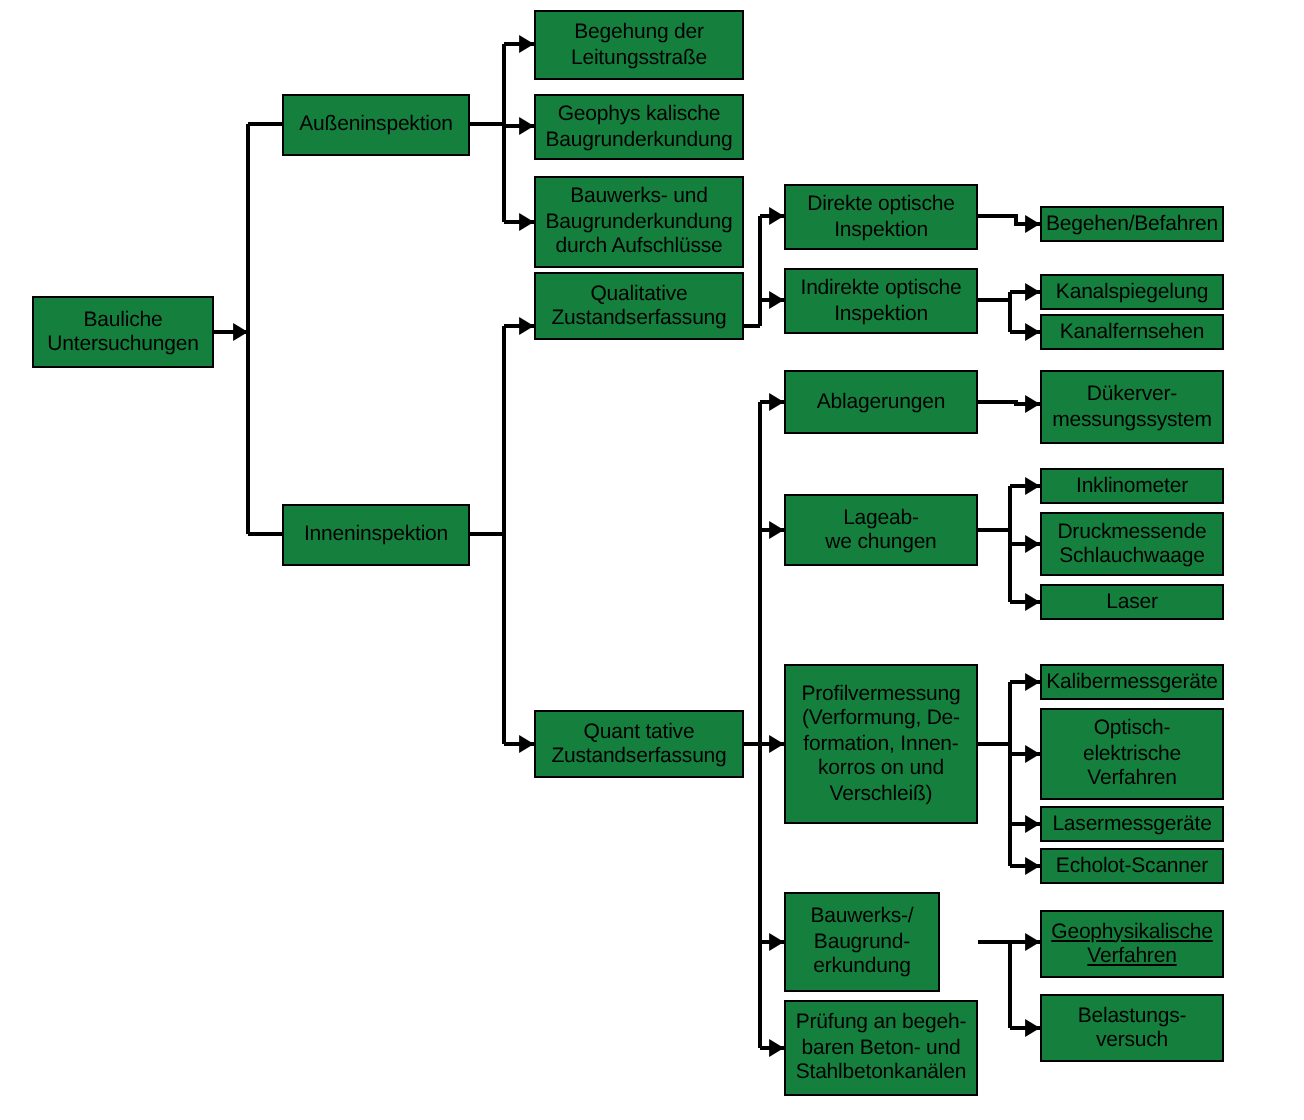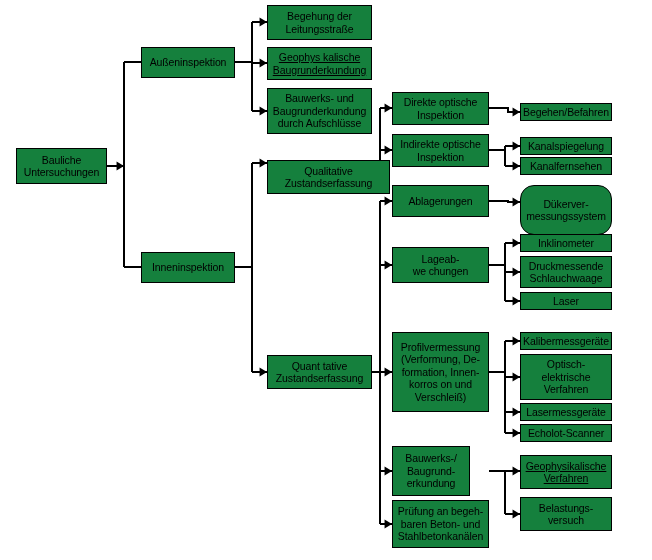--- a/index.html
+++ b/index.html
@@ -134,26 +134,26 @@
       <polyline points="505,514 520,514" class="conn-line"></polyline>
       <polygon points="520,514 512.575,509.49 512.575,518.51" class="arrow-head"></polygon>
     </svg>
   <div id="node-layer">
       <div class="node-box" style="left: 16px; top: 148px; width: 91px; height: 36px;"><span>Bauliche
 Untersuchungen</span></div>
       <div class="node-box" style="left: 141px; top: 47px; width: 94px; height: 31px;"><span>Außeninspektion</span></div>
       <div class="node-box" style="left: 141px; top: 252px; width: 94px; height: 31px;"><span>Inneninspektion</span></div>
       <div class="node-box" style="left: 267px; top: 5px; width: 105px; height: 35px;"><span>Begehung der
 Leitungsstraße</span></div>
-      <div class="node-box" style="left: 267px; top: 47px; width: 105px; height: 33px; text-decoration: underline;"><span>Geophys kalische
+      <div class="node-box" style="left: 267px; top: 47px; width: 105px; height: 33px;"><span>Geophys kalische
 Baugrunderkundung</span></div>
       <div class="node-box" style="left: 267px; top: 88px; width: 105px; height: 46px;"><span>Bauwerks- und
 Baugrunderkundung
 durch Aufschlüsse</span></div>
-      <div class="node-box" style="left: 267px; top: 160px; width: 123px; height: 34px;"><span>Qualitative
+      <div class="node-box" style="left: 267px; top: 136px; width: 105px; height: 34px;"><span>Qualitative
 Zustandserfassung</span></div>
       <div class="node-box" style="left: 267px; top: 355px; width: 105px; height: 34px;"><span>Quant tative
 Zustandserfassung</span></div>
       <div class="node-box" style="left: 392px; top: 92px; width: 97px; height: 33px;"><span>Direkte optische
 Inspektion</span></div>
       <div class="node-box" style="left: 392px; top: 134px; width: 97px; height: 33px;"><span>Indirekte optische
 Inspektion</span></div>
       <div class="node-box" style="left: 392px; top: 185px; width: 97px; height: 32px;"><span>Ablagerungen</span></div>
       <div class="node-box" style="left: 392px; top: 247px; width: 97px; height: 36px;"><span>Lageab-
 we chungen</span></div>
@@ -164,21 +164,21 @@
 Verschleiß)</span></div>
       <div class="node-box" style="left: 392px; top: 446px; width: 78px; height: 50px;"><span>Bauwerks-/
 Baugrund-
 erkundung</span></div>
       <div class="node-box" style="left: 392px; top: 500px; width: 97px; height: 48px;"><span>Prüfung an begeh-
 baren Beton- und
 Stahlbetonkanälen</span></div>
       <div class="node-box tight" style="left: 520px; top: 103px; width: 92px; height: 18px;"><span>Begehen/Befahren</span></div>
       <div class="node-box tight" style="left: 520px; top: 137px; width: 92px; height: 18px;"><span>Kanalspiegelung</span></div>
       <div class="node-box tight" style="left: 520px; top: 157px; width: 92px; height: 18px;"><span>Kanalfernsehen</span></div>
-      <div class="node-box" style="left: 520px; top: 185px; width: 92px; height: 50px; border-radius: 14px;"><span>Dükerver-
+      <div class="node-box" style="left: 520px; top: 185px; width: 92px; height: 37px;"><span>Dükerver-
 messungssystem</span></div>
       <div class="node-box tight" style="left: 520px; top: 234px; width: 92px; height: 18px;"><span>Inklinometer</span></div>
       <div class="node-box" style="left: 520px; top: 256px; width: 92px; height: 32px;"><span>Druckmessende
 Schlauchwaage</span></div>
       <div class="node-box tight" style="left: 520px; top: 292px; width: 92px; height: 18px;"><span>Laser</span></div>
       <div class="node-box tight" style="left: 520px; top: 332px; width: 92px; height: 18px;"><span>Kalibermessgeräte</span></div>
       <div class="node-box" style="left: 520px; top: 354px; width: 92px; height: 46px;"><span>Optisch-
 elektrische
 Verfahren</span></div>
       <div class="node-box tight" style="left: 520px; top: 403px; width: 92px; height: 18px;"><span>Lasermessgeräte</span></div>

